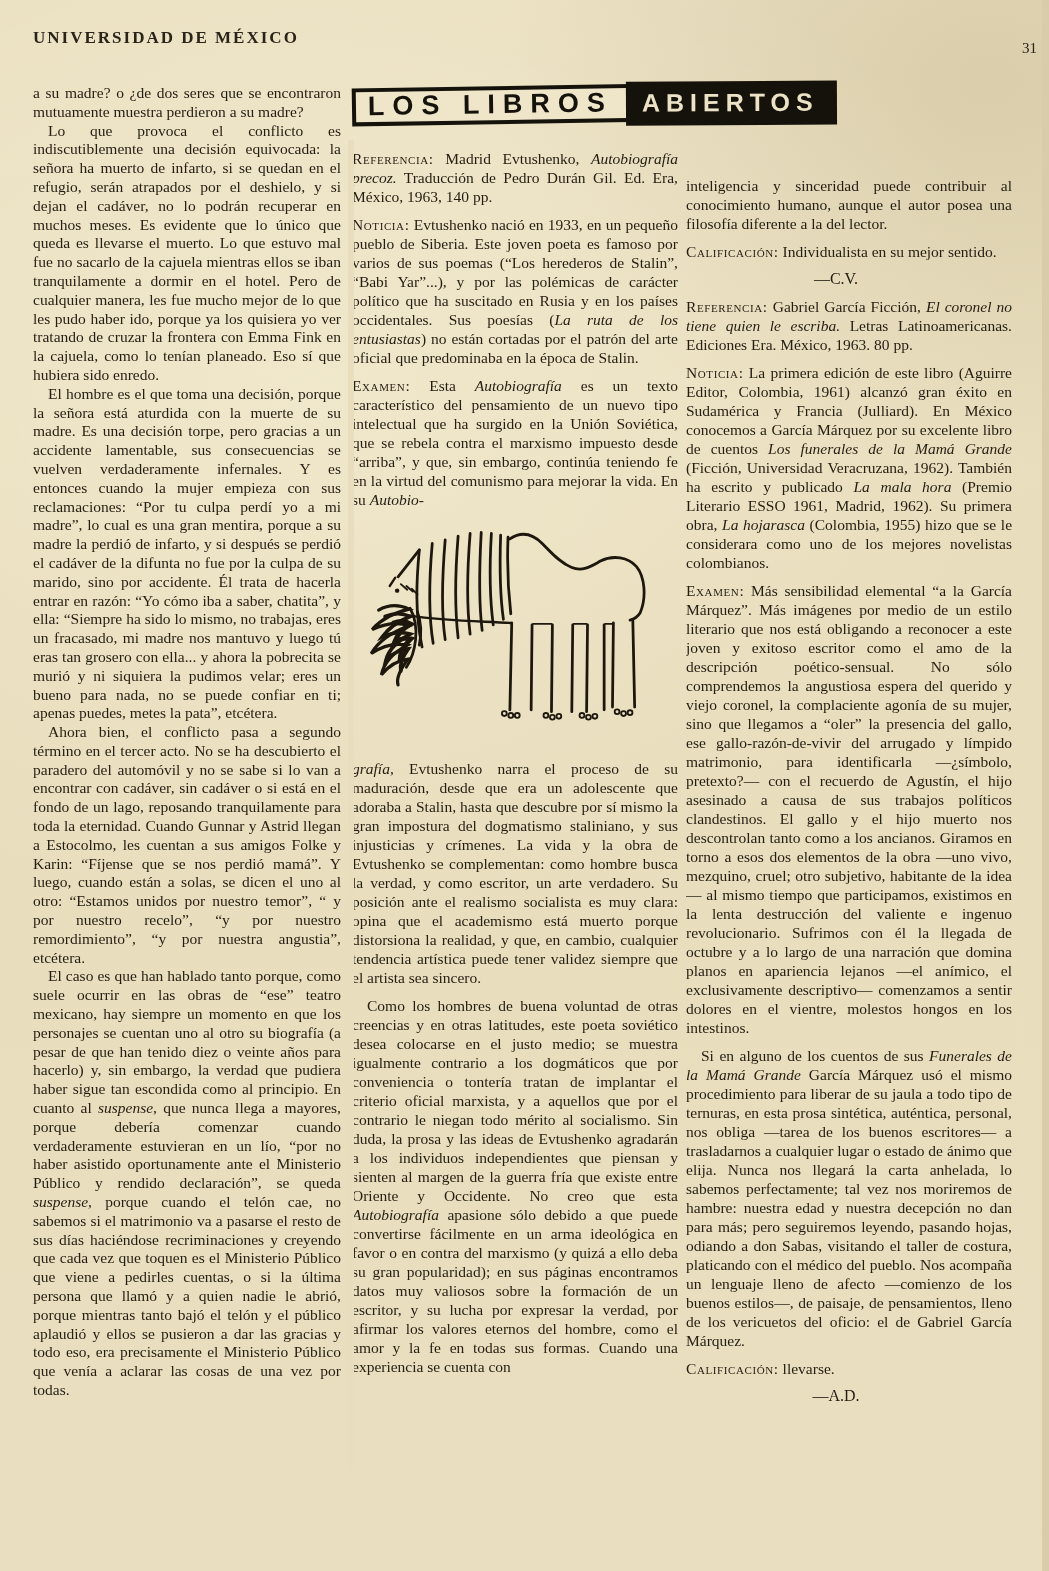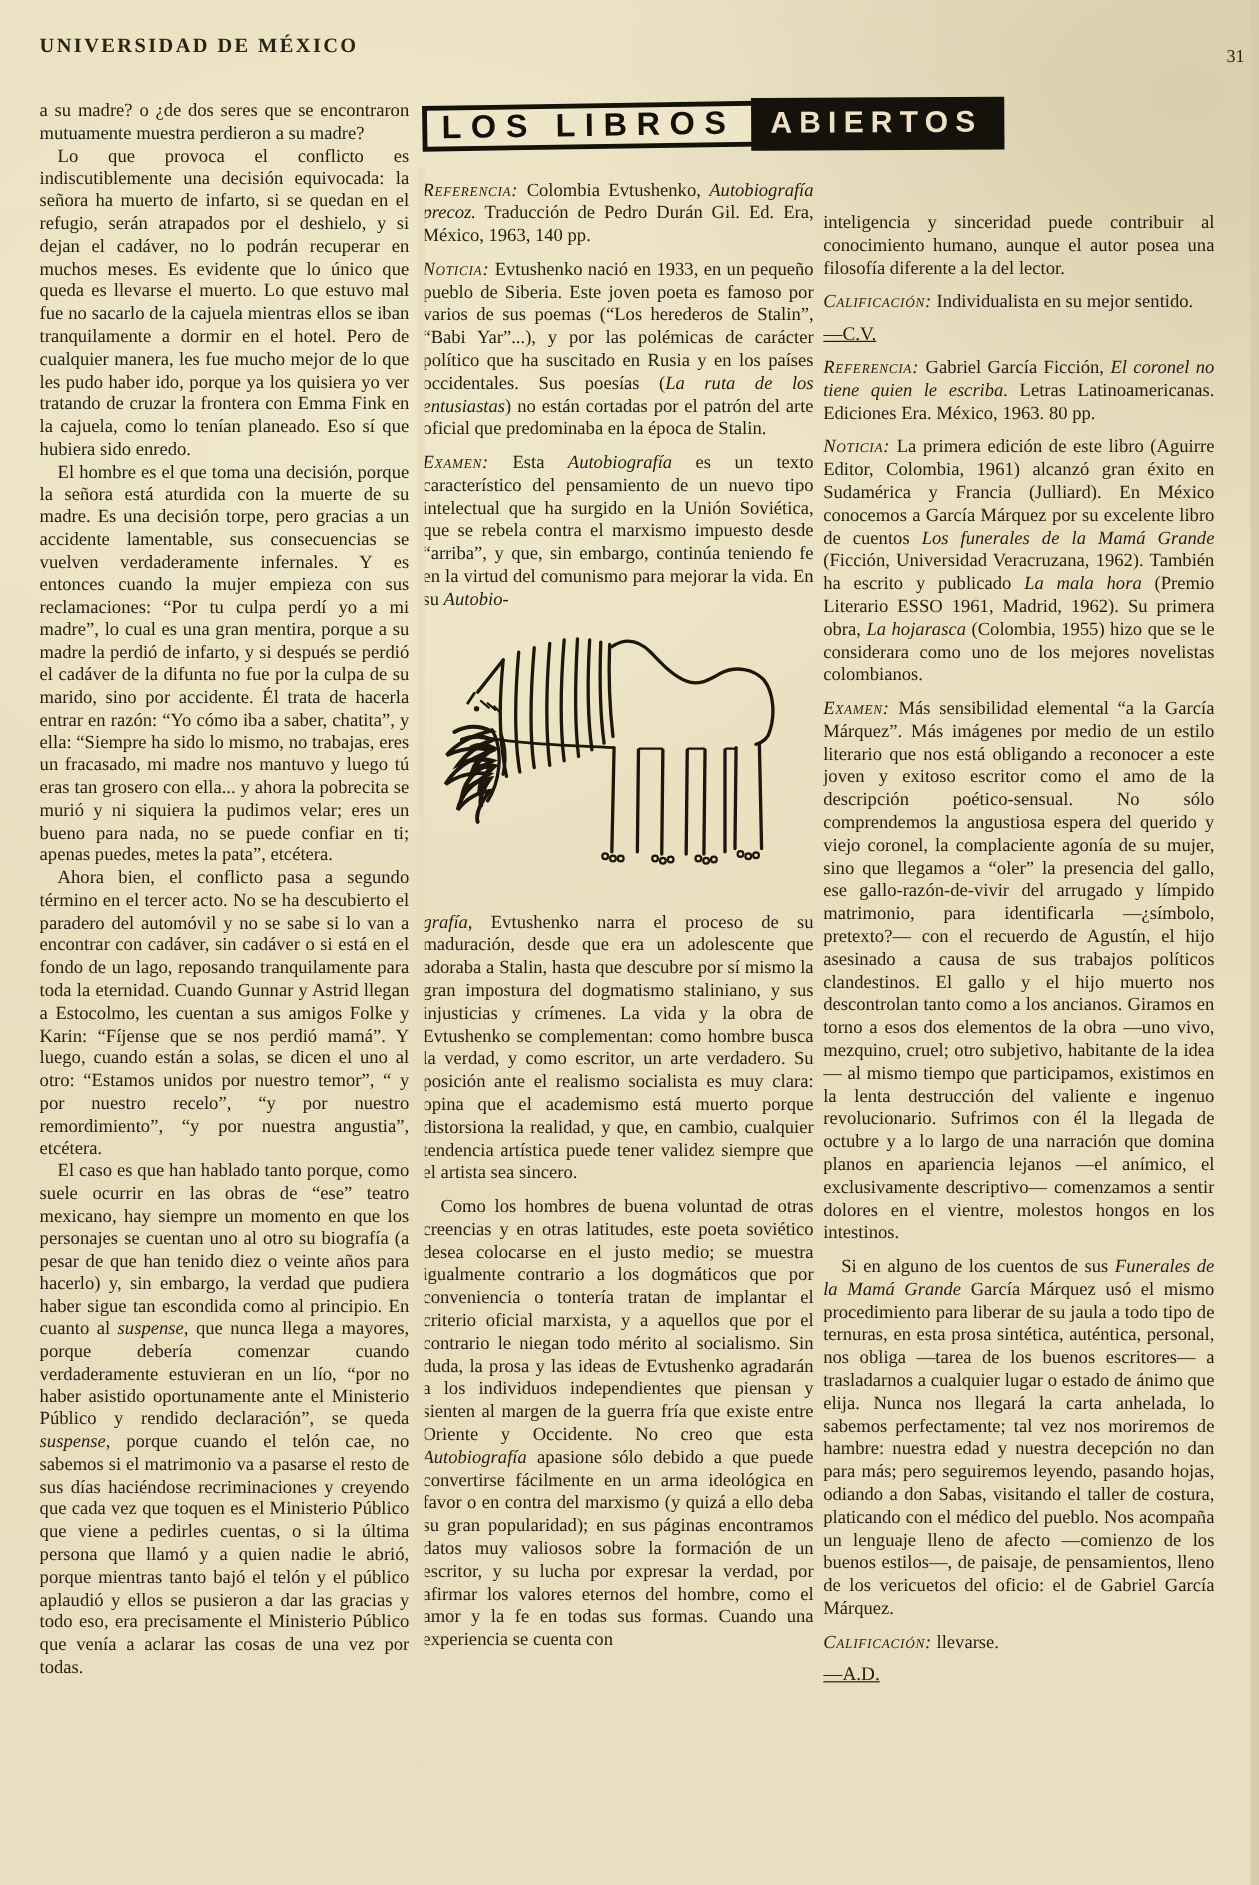--- a/index.html
+++ b/index.html
@@ -25,23 +25,23 @@
     position:absolute;left:1022px;top:40px;
     font-size:15px;font-weight:normal;color:#2a2318;
   }
   .col{position:absolute;font-size:15.5px;line-height:19px;text-align:justify;}
   .col-left{left:33px;top:84px;width:308px;height:1480px;line-height:18.8px;overflow:hidden;}
   .col-mid{left:352px;top:83px;width:326px;height:1480px;overflow:visible;}
   .col-right{left:686px;top:148px;width:326px;height:1415px;overflow:hidden;margin-top:28px;}
   p{margin:0;}
   p.indent{text-indent:15px;}
   p.sp{margin-top:9px;}
-  .sc{font-variant:small-caps;letter-spacing:.6px;font-style:italic;}
+  .sc{font-variant:small-caps;letter-spacing:.6px;}
   .it{font-style:italic;}
-  .sig{text-align:left;padding-right:26px;margin-top:8px;font-size:16px;text-decoration:underline;}
+  .sig{text-align:center;padding-right:26px;margin-top:8px;font-size:16px;}
   
   .banner{position:relative;height:52px;margin-bottom:14px;white-space:nowrap;transform:rotate(-.5deg);}
   .banner .box-open{
     display:inline-block;vertical-align:middle;
     background:#efe6ca;border:4px solid #15120c;
     padding:5px 14px 6px 12px;transform:rotate(-.4deg);
     font-family:"Liberation Sans","DejaVu Sans",sans-serif;
     font-weight:bold;font-size:27px;letter-spacing:8px;color:#15120c;
   }
   .banner .box-solid{
@@ -68,21 +68,21 @@
     <p class="indent"><span>Lo que provoca el conflicto es indiscutiblemente una decisión equivocada: la señora ha muerto de infarto, si se quedan en el refugio, serán atrapados por el deshielo, y si dejan el cadáver, no lo podrán recuperar en muchos meses. Es evidente que lo único que queda es llevarse el muerto. Lo que estuvo mal fue no sacarlo de la cajuela mientras ellos se iban tranquilamente a dormir en el hotel. Pero de cualquier manera, les fue mucho mejor de lo que les pudo haber ido, porque ya los quisiera yo ver tratando de cruzar la frontera con Emma Fink en la cajuela, como lo tenían planeado. Eso sí que hubiera sido enredo.</span></p>
     <p class="indent"><span>El hombre es el que toma una decisión, porque la señora está aturdida con la muerte de su madre. Es una decisión torpe, pero gracias a un accidente lamentable, sus consecuencias se vuelven verdaderamente infernales. Y es entonces cuando la mujer empieza con sus reclamaciones: “Por tu culpa perdí yo a mi madre”, lo cual es una gran mentira, porque a su madre la perdió de infarto, y si después se perdió el cadáver de la difunta no fue por la culpa de su marido, sino por accidente. Él trata de hacerla entrar en razón: “Yo cómo iba a saber, chatita”, y ella: “Siempre ha sido lo mismo, no trabajas, eres un fracasado, mi madre nos mantuvo y luego tú eras tan grosero con ella... y ahora la pobrecita se murió y ni siquiera la pudimos velar; eres un bueno para nada, no se puede confiar en ti; apenas puedes, metes la pata”, etcétera.</span></p>
     <p class="indent"><span>Ahora bien, el conflicto pasa a segundo término en el tercer acto. No se ha descubierto el paradero del automóvil y no se sabe si lo van a encontrar con cadáver, sin cadáver o si está en el fondo de un lago, reposando tranquilamente para toda la eternidad. Cuando Gunnar y Astrid llegan a Estocolmo, les cuentan a sus amigos Folke y Karin: “Fíjense que se nos perdió mamá”. Y luego, cuando están a solas, se dicen el uno al otro: “Estamos unidos por nuestro temor”, “ y por nuestro recelo”, “y por nuestro remordimiento”, “y por nuestra angustia”, etcétera.</span></p>
     <p class="indent"><span>El caso es que han hablado tanto porque, como suele ocurrir en las obras de “ese” teatro mexicano, hay siempre un momento en que los personajes se cuentan uno al otro su biografía (a pesar de que han tenido diez o veinte años para hacerlo) y, sin embargo, la verdad que pudiera haber sigue tan escondida como al principio. En cuanto al </span><span class="it">suspense</span><span>, que nunca llega a mayores, porque debería comenzar cuando verdaderamente estuvieran en un lío, “por no haber asistido oportunamente ante el Ministerio Público y rendido declaración”, se queda </span><span class="it">suspense</span><span>, porque cuando el telón cae, no sabemos si el matrimonio va a pasarse el resto de sus días haciéndose recriminaciones y creyendo que cada vez que toquen es el Ministerio Público que viene a pedirles cuentas, o si la última persona que llamó y a quien nadie le abrió, porque mientras tanto bajó el telón y el público aplaudió y ellos se pusieron a dar las gracias y todo eso, era precisamente el Ministerio Público que venía a aclarar las cosas de una vez por todas.</span></p>
   </div>
 
   <div class="col col-mid">
     <div class="banner">
       <span class="box-open"><span>LOS LIBROS</span></span><span class="box-solid"><span>ABIERTOS</span></span>
     </div>
-    <p><span class="sc">Referencia:</span><span> Colombia Evtushenko, </span><span class="it">Autobiografía precoz.</span><span> Traducción de Pedro Durán Gil. Ed. Era, México, 1963, 140 pp.</span></p>
+    <p><span class="sc">Referencia:</span><span> Madrid Evtushenko, </span><span class="it">Autobiografía precoz.</span><span> Traducción de Pedro Durán Gil. Ed. Era, México, 1963, 140 pp.</span></p>
     <p class="sp"><span class="sc">Noticia:</span><span> Evtushenko nació en 1933, en un pequeño pueblo de Siberia. Este joven poeta es famoso por varios de sus poemas (“Los herederos de Stalin”, “Babi Yar”...), y por las polémicas de carácter político que ha suscitado en Rusia y en los países occidentales. Sus poesías (</span><span class="it">La ruta de los entusiastas</span><span>) no están cortadas por el patrón del arte oficial que predominaba en la época de Stalin.</span></p>
     <p class="sp"><span class="sc">Examen:</span><span> Esta </span><span class="it">Autobiografía</span><span> es un texto característico del pensamiento de un nuevo tipo intelectual que ha surgido en la Unión Soviética, que se rebela contra el marxismo impuesto desde “arriba”, y que, sin embargo, continúa teniendo fe en la virtud del comunismo para mejorar la vida. En su </span><span class="it">Autobio-</span></p>
 
     <div class="illustration">
       <svg width="305" height="232" viewBox="0 0 330 250" fill="none" stroke="#1d170e" stroke-width="3" stroke-linecap="round">
 
         <path d="M160,21 C172,13 184,15 195,26 C204,35 214,47 227,52 C239,57 249,50 258,45 C272,38 288,41 297,51 C306,62 308,84 301,101 C298,106 294,108 290,109"></path>
 
         <path d="M293,108 L295,203"></path>
         <path d="M272,112 L271,203"></path>

